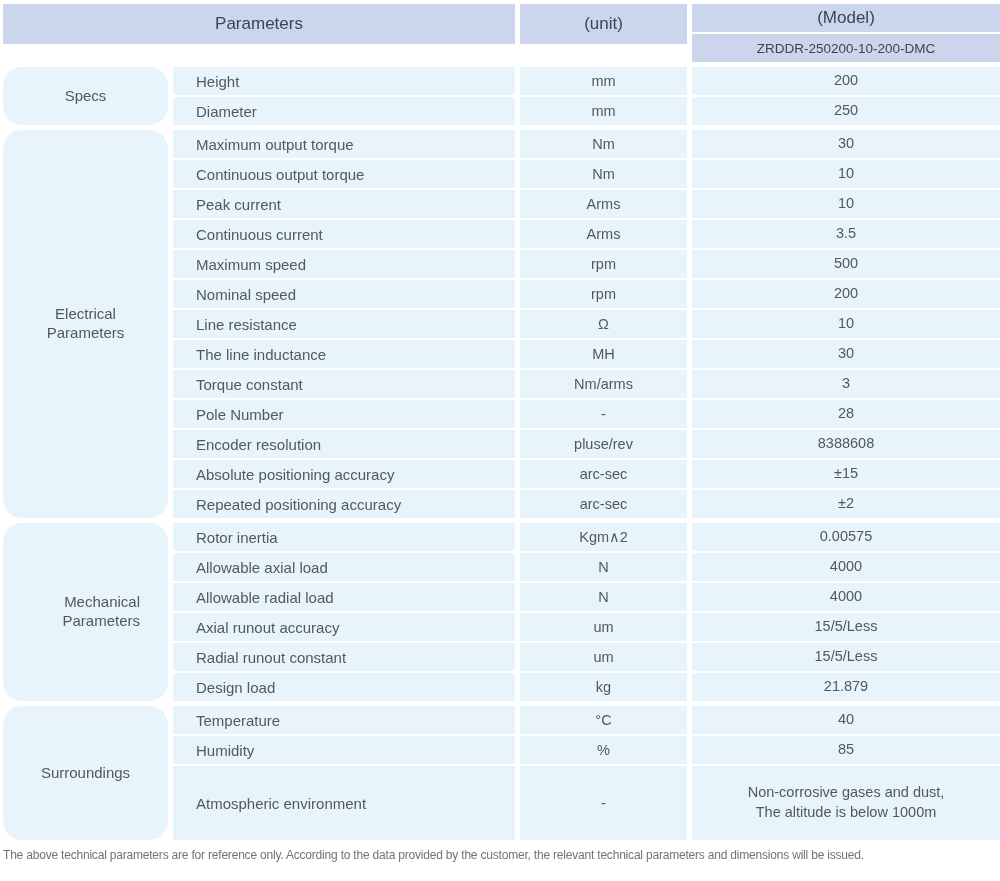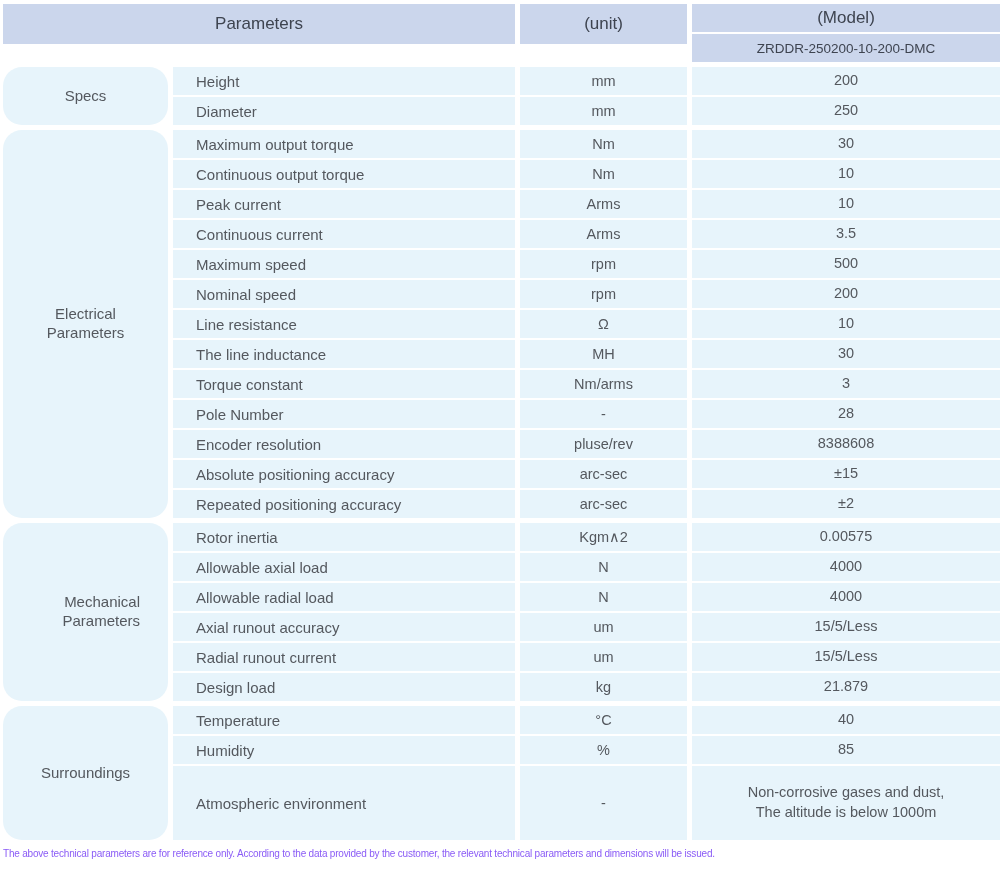--- a/index.html
+++ b/index.html
@@ -61,23 +61,23 @@
     text-align: center;
     white-space: pre-line;
     font-size: 14.5px;
     line-height: 1.35;
   }
   .tall { min-height: 74px; }
   
   .footer {
     margin-top: 8px;
     padding-bottom: 10px;
-    font-size: 10px;
+    font-size: 12px;
     letter-spacing: -0.2px;
-    color: #8b5cf6;
+    color: #737373;
     white-space: nowrap;
   }
 </style>
 </head>
 <body>
 
 <div class="wrap">
 
   <div class="header-row">
     <div class="hcell big">Parameters</div>
@@ -147,21 +147,21 @@
         <div class="cell value-cell">0.00575</div>
         <div class="cell name-cell">Allowable axial load</div>
         <div class="cell unit-cell">N</div>
         <div class="cell value-cell">4000</div>
         <div class="cell name-cell">Allowable radial load</div>
         <div class="cell unit-cell">N</div>
         <div class="cell value-cell">4000</div>
         <div class="cell name-cell">Axial runout accuracy</div>
         <div class="cell unit-cell">um</div>
         <div class="cell value-cell">15/5/Less</div>
-        <div class="cell name-cell">Radial runout current</div>
+        <div class="cell name-cell">Radial runout constant</div>
         <div class="cell unit-cell">um</div>
         <div class="cell value-cell">15/5/Less</div>
         <div class="cell name-cell">Design load</div>
         <div class="cell unit-cell">kg</div>
         <div class="cell value-cell">21.879</div>
       </div>
       <div class="section">
         <div class="cell section-label" style="grid-row: 1 / span 3;">Surroundings</div>
         <div class="cell name-cell">Temperature</div>
         <div class="cell unit-cell">°C</div>

